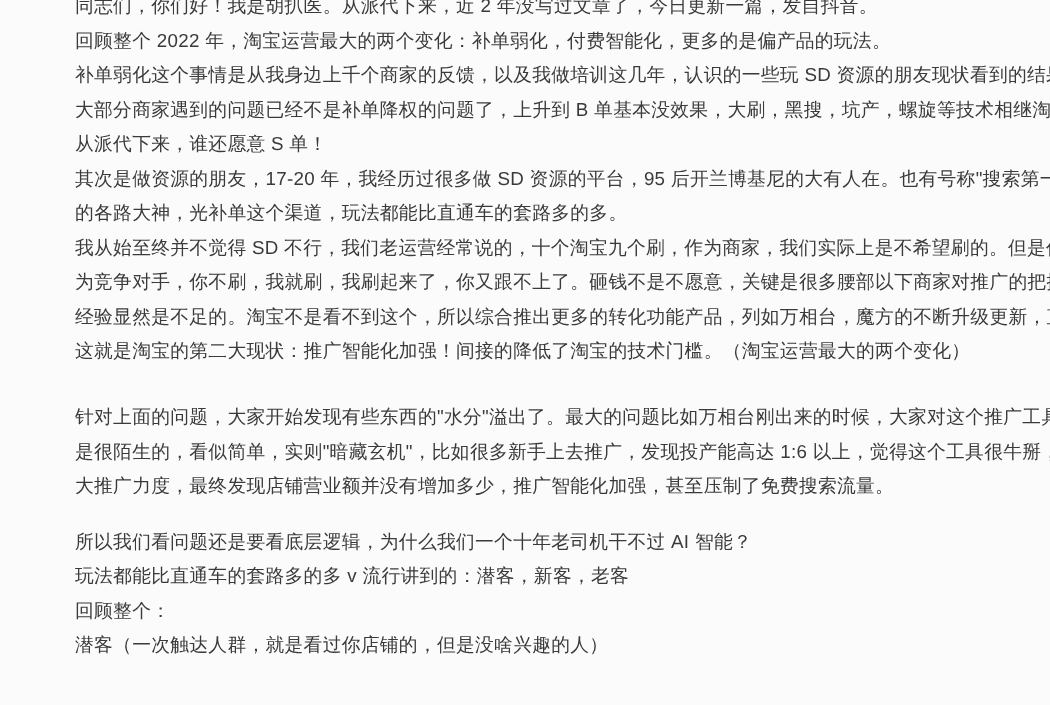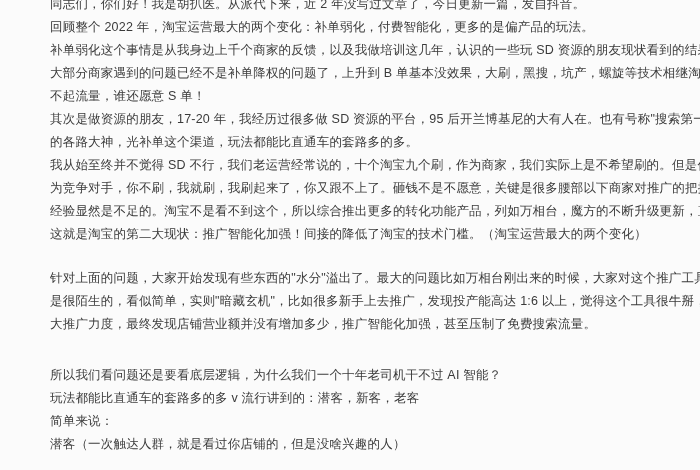--- a/index.html
+++ b/index.html
@@ -18,37 +18,37 @@
     color: #3a3a3a;
   }
   .line {
     height: 23px;
     line-height: 23px;
     font-size: 12.5px;
     letter-spacing: 0.2px;
     white-space: nowrap;
   }
   .gap-sm { margin-top: 21px; }
-  .gap-lg { margin-top: 28px; }
+  .gap-lg { margin-top: 14px; }
 </style>
 </head>
 <body>
 
 <div class="article">
   <div class="line">同志们，你们好！我是胡扒医。从派代下来，近 2 年没写过文章了，今日更新一篇，发自抖音。</div>
   <div class="line">回顾整个 2022 年，淘宝运营最大的两个变化：补单弱化，付费智能化，更多的是偏产品的玩法。</div>
   <div class="line">补单弱化这个事情是从我身边上千个商家的反馈，以及我做培训这几年，认识的一些玩 SD 资源的朋友现状看到的结果。</div>
   <div class="line">大部分商家遇到的问题已经不是补单降权的问题了，上升到 B 单基本没效果，大刷，黑搜，坑产，螺旋等技术相继淘汰；</div>
-  <div class="line">不起流量，谁还愿意 S 单！</div>
+  <div class="line">从派代下来，谁还愿意 S 单！</div>
   <div class="line">其次是做资源的朋友，17-20 年，我经历过很多做 SD 资源的平台，95 后开兰博基尼的大有人在。也有号称"搜索第一人"</div>
   <div class="line">的各路大神，光补单这个渠道，玩法都能比直通车的套路多的多。</div>
   <div class="line">我从始至终并不觉得 SD 不行，我们老运营经常说的，十个淘宝九个刷，作为商家，我们实际上是不希望刷的。但是作</div>
   <div class="line">为竞争对手，你不刷，我就刷，我刷起来了，你又跟不上了。砸钱不是不愿意，关键是很多腰部以下商家对推广的把控</div>
   <div class="line">经验显然是不足的。淘宝不是看不到这个，所以综合推出更多的转化功能产品，列如万相台，魔方的不断升级更新，直</div>
   <div class="line">这就是淘宝的第二大现状：推广智能化加强！间接的降低了淘宝的技术门槛。（淘宝运营最大的两个变化）</div>
   <div class="line gap-sm">针对上面的问题，大家开始发现有些东西的"水分"溢出了。最大的问题比如万相台刚出来的时候，大家对这个推广工具</div>
   <div class="line">是很陌生的，看似简单，实则"暗藏玄机"，比如很多新手上去推广，发现投产能高达 1:6 以上，觉得这个工具很牛掰，加</div>
   <div class="line">大推广力度，最终发现店铺营业额并没有增加多少，推广智能化加强，甚至压制了免费搜索流量。</div>
   <div class="line gap-lg">所以我们看问题还是要看底层逻辑，为什么我们一个十年老司机干不过 AI 智能？</div>
   <div class="line">玩法都能比直通车的套路多的多 v 流行讲到的：潜客，新客，老客</div>
-  <div class="line">简单来说：</div>
+  <div class="line">回顾整个：</div>
   <div class="line">潜客（一次触达人群，就是看过你店铺的，但是没啥兴趣的人）</div>
 </div>
 
 </body></html>

